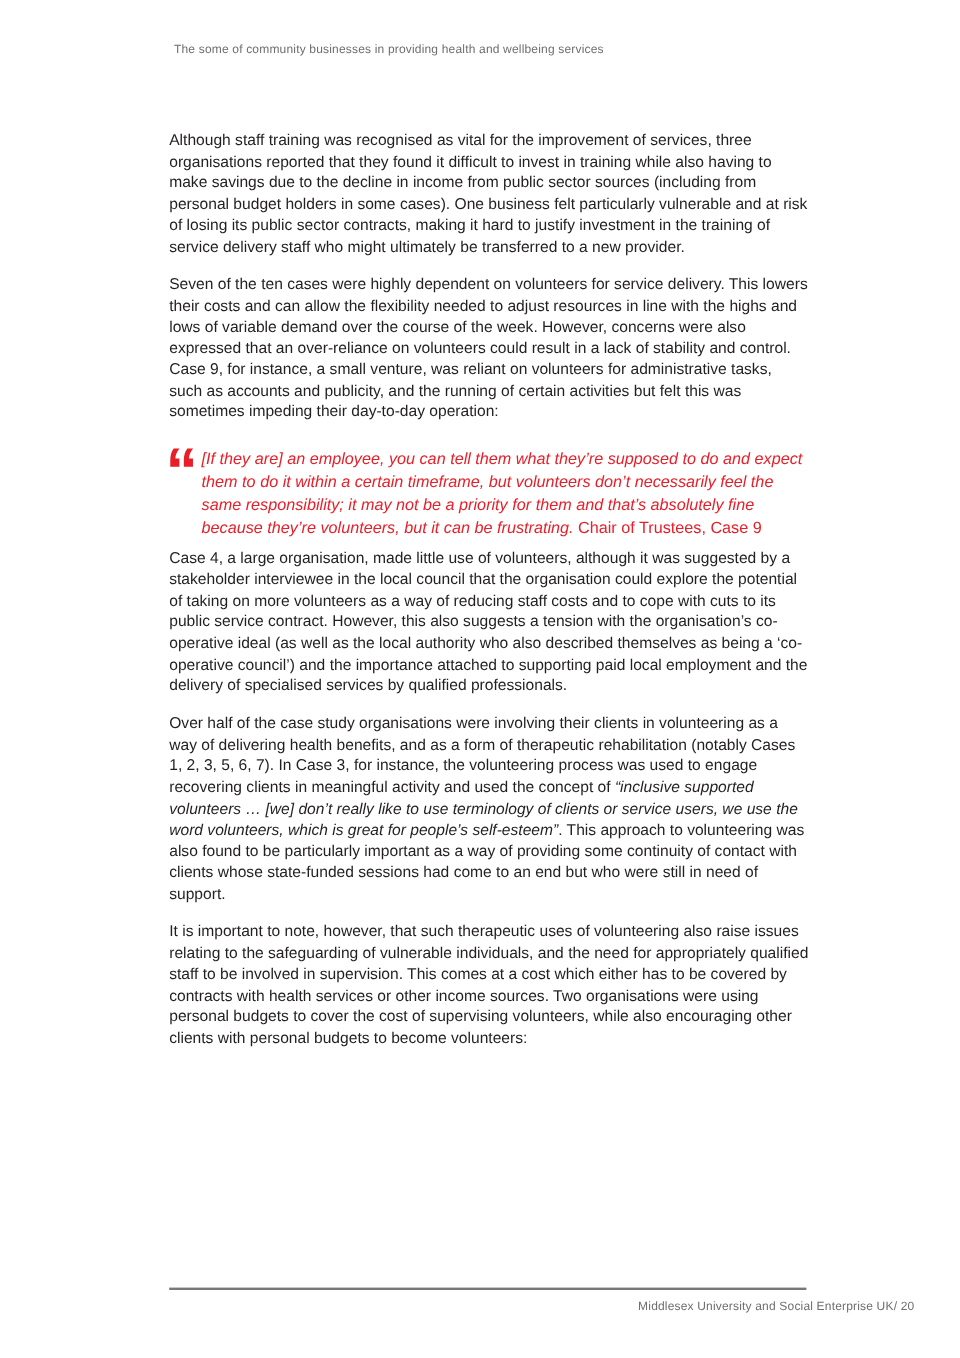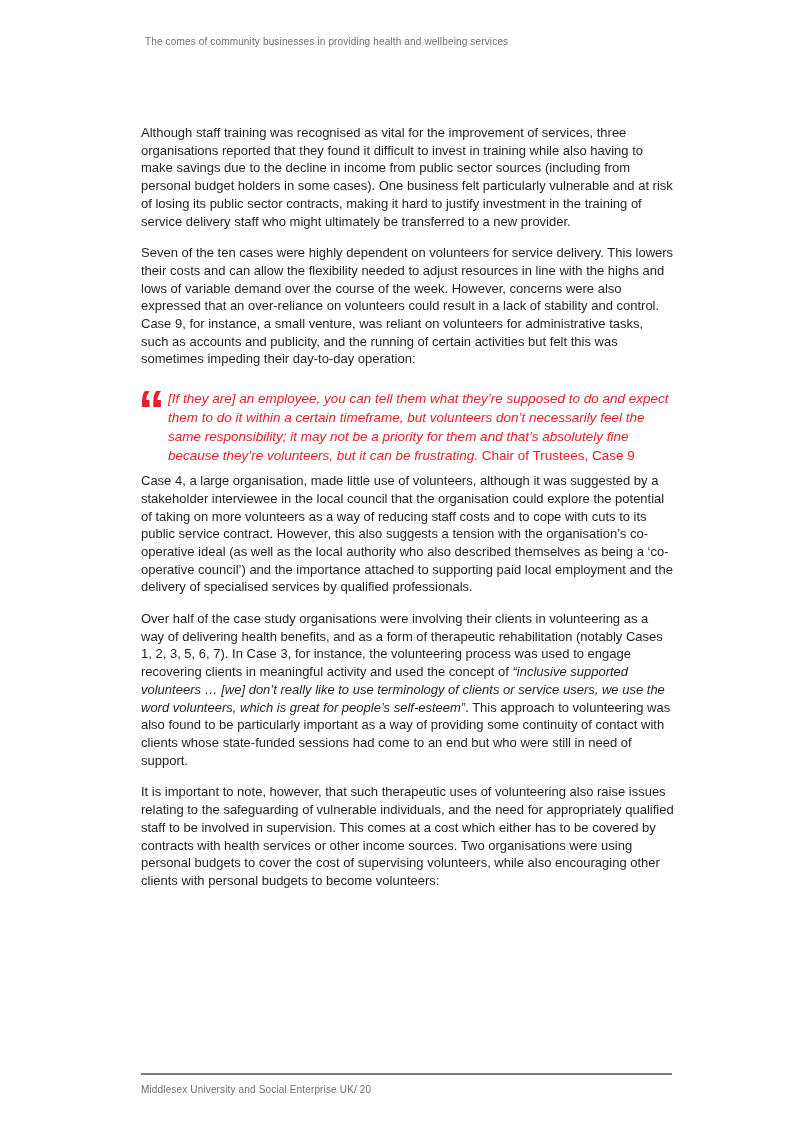--- a/index.html
+++ b/index.html
@@ -10,21 +10,21 @@
     background:#ffffff;
     font-family:"Liberation Sans","DejaVu Sans",sans-serif;
     overflow:hidden;
   }
   .running-head{
     position:absolute;left:145px;top:36px;
     font-size:10px;line-height:12px;
     color:#6d6e71;letter-spacing:0.15px;
   }
   .content{
-    position:absolute;left:141px;top:124px;width:533px;
+    position:absolute;left:141px;top:108px;width:533px;
     font-size:13px;line-height:17.7px;color:#231f20;
   }
   .content p{margin:0 0 14px 0;}
   .inline-quote{font-style:italic;}
   .pull-quote{
     position:relative;
     margin:21px 0 7px 0;
     padding-left:27px;
     color:#e81e28;
     font-size:13.5px;line-height:19px;
@@ -39,32 +39,32 @@
   }
   .quote-attribution{font-style:normal;margin-top:32px;}
   .footer{
     position:absolute;left:141px;top:1073px;width:621px;
   }
   .footer-rule{
     width:531px;height:0;
     border-top:2px solid #77787b;
   }
   .footer-row{
-    display:flex;justify-content:flex-start;
+    display:flex;justify-content:flex-end;
     margin-top:9px;
     font-size:10px;line-height:12px;color:#6d6e71;
     letter-spacing:0.15px;
   }
 </style>
 </head>
 <body>
 
 <div class="page">
 
-  <div class="running-head">The comes of community businesses in providing health and wellbeing services</div>
+  <div class="running-head">The some of community businesses in providing health and wellbeing services</div>
 
   <div class="content">
 
     <p>Although staff training was recognised as vital for the improvement of services, three organisations reported that they found it difficult to invest in training while also having to make savings due to the decline in income from public sector sources (including from personal budget holders in some cases). One business felt particularly vulnerable and at risk of losing its public sector contracts, making it hard to justify investment in the training of service delivery staff who might ultimately be transferred to a new provider.</p>
 
     <p>Seven of the ten cases were highly dependent on volunteers for service delivery. This lowers their costs and can allow the flexibility needed to adjust resources in line with the highs and lows of variable demand over the course of the week. However, concerns were also expressed that an over-reliance on volunteers could result in a lack of stability and control. Case 9, for instance, a small venture, was reliant on volunteers for administrative tasks, such as accounts and publicity, and the running of certain activities but felt this was sometimes impeding their day-to-day operation:</p>
 
     <div class="pull-quote">
       <span class="quote-mark">“</span><span>[If they are] an employee, you can tell them what they’re supposed to do and expect them to do it within a certain timeframe, but volunteers don’t necessarily feel the same responsibility; it may not be a priority for them and that’s absolutely fine because they’re volunteers, but it can be frustrating. </span><span class="quote-attribution">Chair of Trustees, Case 9</span>
     </div>

